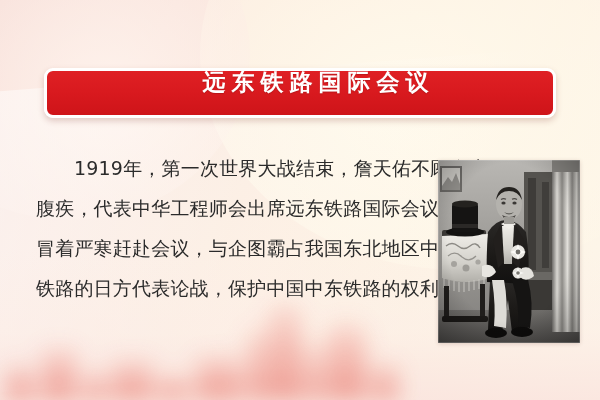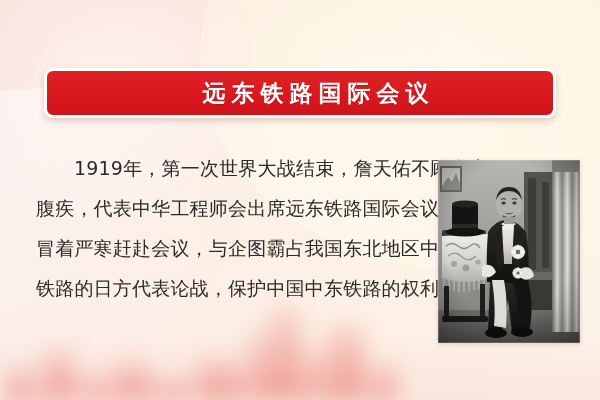--- a/index.html
+++ b/index.html
@@ -120,21 +120,21 @@
     left: 44px;
     top: 68px;
     width: 512px;
     height: 50px;
     box-sizing: border-box;
     background: linear-gradient(180deg, #df2024 0%, #d8191e 52%, #ce1419 100%);
     border: 3px solid #ffffff;
     border-radius: 9px;
     box-shadow: 0 3px 6px rgba(120,40,30,0.22);
     display: flex;
-    align-items: center;
+    align-items: flex-start;
     justify-content: center;
     padding-left: 31px;
   }
   .title-text {
     color: #ffffff;
     font-size: 23px;
     font-weight: bold;
     letter-spacing: 6px;
     text-indent: 6px;
     line-height: 1;

